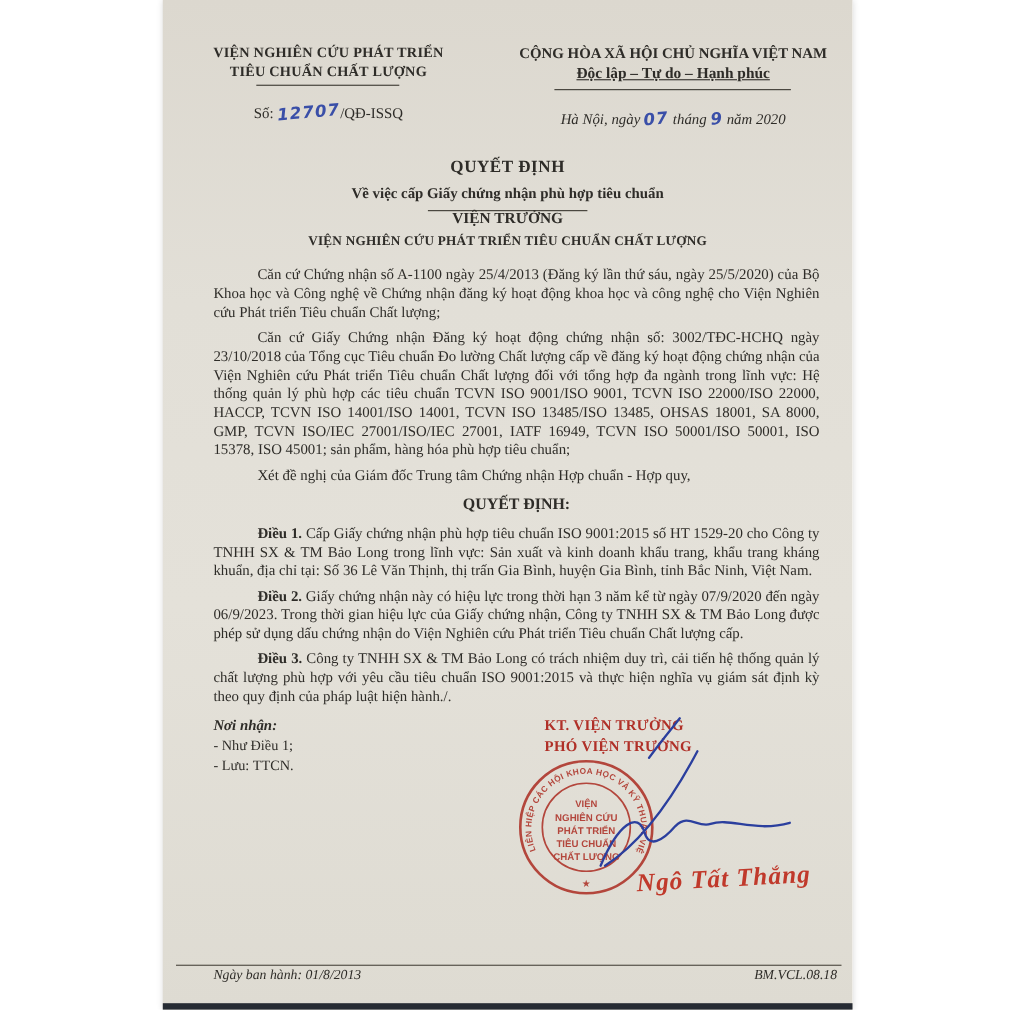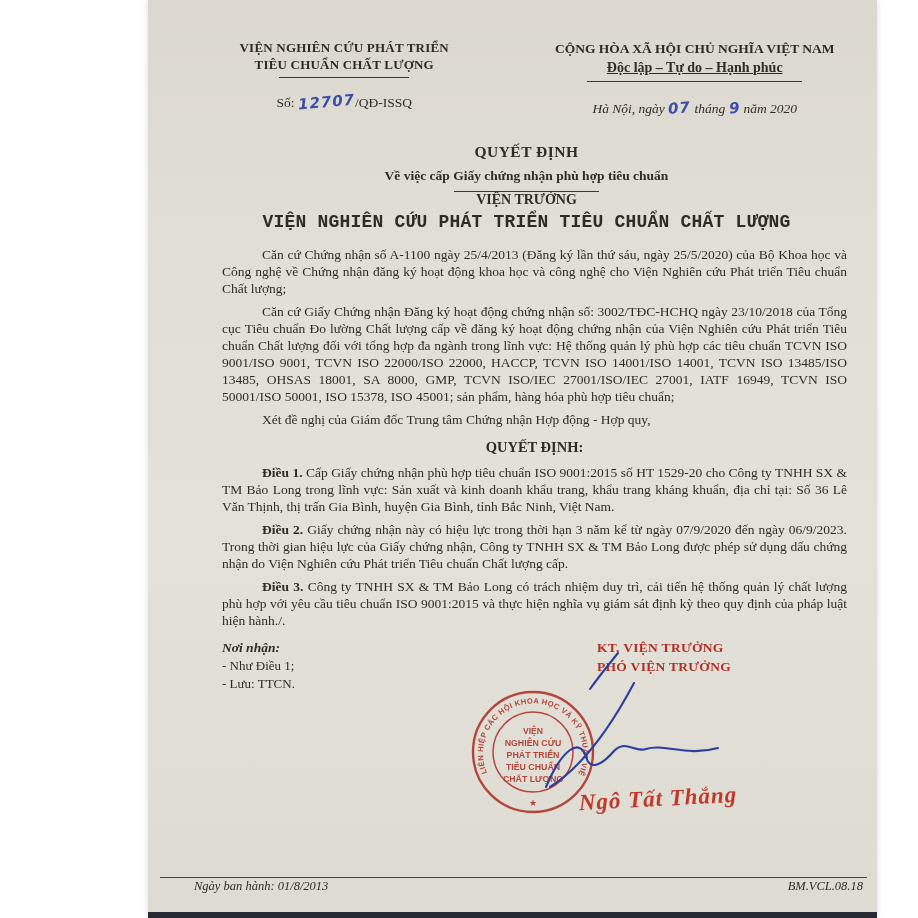--- a/index.html
+++ b/index.html
@@ -2,25 +2,24 @@
 <html><head>
 <meta charset="utf-8">
 <style>
   html,body{margin:0;padding:0;}
   body{
     width:918px;height:918px;overflow:hidden;position:relative;
     background:#ffffff;
     font-family:"Liberation Serif", serif;
   }
   .paper{
-    position:absolute;left:148px;top:0;width:701px;height:918px;
+    position:absolute;left:148px;top:0;width:627px;height:918px;
     background:linear-gradient(180deg,#dcd8cf 0%,#e2dfd7 30%,#e4e1d9 60%,#dedbd2 100%);
     color:#2e2c28;
     box-shadow:0 0 6px rgba(0,0,0,.15);
-    padding-left:28px;
   }
   .photo-edge{
     position:absolute;left:0;bottom:0;width:100%;height:6px;background:#262b33;
   }
   
   .hdr{display:flex;padding-top:40px;}
   .hdr-left{width:48%;text-align:center;}
   .hdr-right{width:52%;text-align:center;}
   .org-line{font-weight:bold;font-size:13px;line-height:1.3;letter-spacing:.2px;}
   .motto1{font-weight:bold;font-size:13.5px;line-height:1.35;}
@@ -35,21 +34,21 @@
     color:#3a4fa8;font-family:"DejaVu Sans",sans-serif;font-style:italic;
     display:inline-block;transform:rotate(-5deg);font-size:15px;font-weight:bold;
     letter-spacing:1px;line-height:0;
   }
   
   .title-block{text-align:center;margin-top:26px;}
   .title-main{font-weight:bold;font-size:15.5px;letter-spacing:.5px;}
   .title-sub{font-weight:bold;font-size:13.5px;margin-top:7px;}
   .issuer{text-align:center;}
   .issuer-1{font-weight:bold;font-size:14px;}
-  .issuer-2{font-weight:bold;font-size:18px;margin-top:4px;letter-spacing:.2px;font-family:Liberation Mono, monospace;}
+  .issuer-2{font-weight:bold;font-size:12px;margin-top:4px;letter-spacing:.2px;}
   
   .bodytext{margin:14px 30px 0 46px;font-size:13.5px;line-height:1.26;text-align:justify;}
   .bodytext p{margin:0 0 6px 0;text-indent:40px;}
   .decision-heading{text-align:center;font-weight:bold;font-size:14.5px;margin:10px 0 8px;}
   .art-label{font-weight:bold;}
   
   .sign-row{display:flex;margin:10px 30px 0 46px;}
   .recipients{font-size:13px;line-height:1.35;}
   .recipients .head{font-weight:bold;font-style:italic;font-size:13.5px;}
   .sign-titles{margin-left:auto;width:250px;color:#b03028;}
@@ -106,21 +105,21 @@
   </div>
 
   <div class="issuer">
     <div class="issuer-1">VIỆN TRƯỞNG</div>
     <div class="issuer-2">VIỆN NGHIÊN CỨU PHÁT TRIỂN TIÊU CHUẨN CHẤT LƯỢNG</div>
   </div>
 
   <div class="bodytext">
     <p>Căn cứ Chứng nhận số A-1100 ngày 25/4/2013 (Đăng ký lần thứ sáu, ngày 25/5/2020) của Bộ Khoa học và Công nghệ về Chứng nhận đăng ký hoạt động khoa học và công nghệ cho Viện Nghiên cứu Phát triển Tiêu chuẩn Chất lượng;</p>
     <p>Căn cứ Giấy Chứng nhận Đăng ký hoạt động chứng nhận số: 3002/TĐC-HCHQ ngày 23/10/2018 của Tổng cục Tiêu chuẩn Đo lường Chất lượng cấp về đăng ký hoạt động chứng nhận của Viện Nghiên cứu Phát triển Tiêu chuẩn Chất lượng đối với tổng hợp đa ngành trong lĩnh vực: Hệ thống quản lý phù hợp các tiêu chuẩn TCVN ISO 9001/ISO 9001, TCVN ISO 22000/ISO 22000, HACCP, TCVN ISO 14001/ISO 14001, TCVN ISO 13485/ISO 13485, OHSAS 18001, SA 8000, GMP, TCVN ISO/IEC 27001/ISO/IEC 27001, IATF 16949, TCVN ISO 50001/ISO 50001, ISO 15378, ISO 45001; sản phẩm, hàng hóa phù hợp tiêu chuẩn;</p>
-    <p>Xét đề nghị của Giám đốc Trung tâm Chứng nhận Hợp động - Hợp quy,</p>
+    <p>Xét đề nghị của Giám đốc Trung tâm Chứng nhận Hợp chuẩn - Hợp quy,</p>
 
     <div class="decision-heading">QUYẾT ĐỊNH:</div>
 
     <p><span class="art-label">Điều 1.</span> <span>Cấp Giấy chứng nhận phù hợp tiêu chuẩn ISO 9001:2015 số HT 1529-20 cho Công ty TNHH SX &amp; TM Bảo Long trong lĩnh vực: Sản xuất và kinh doanh khẩu trang, khẩu trang kháng khuẩn, địa chỉ tại: Số 36 Lê Văn Thịnh, thị trấn Gia Bình, huyện Gia Bình, tỉnh Bắc Ninh, Việt Nam.</span></p>
     <p><span class="art-label">Điều 2.</span> <span>Giấy chứng nhận này có hiệu lực trong thời hạn 3 năm kể từ ngày 07/9/2020 đến ngày 06/9/2023. Trong thời gian hiệu lực của Giấy chứng nhận, Công ty TNHH SX &amp; TM Bảo Long được phép sử dụng dấu chứng nhận do Viện Nghiên cứu Phát triển Tiêu chuẩn Chất lượng cấp.</span></p>
     <p><span class="art-label">Điều 3.</span> <span>Công ty TNHH SX &amp; TM Bảo Long có trách nhiệm duy trì, cải tiến hệ thống quản lý chất lượng phù hợp với yêu cầu tiêu chuẩn ISO 9001:2015 và thực hiện nghĩa vụ giám sát định kỳ theo quy định của pháp luật hiện hành./.</span></p>
   </div>
 
   <div class="sign-row">
     <div class="recipients">

